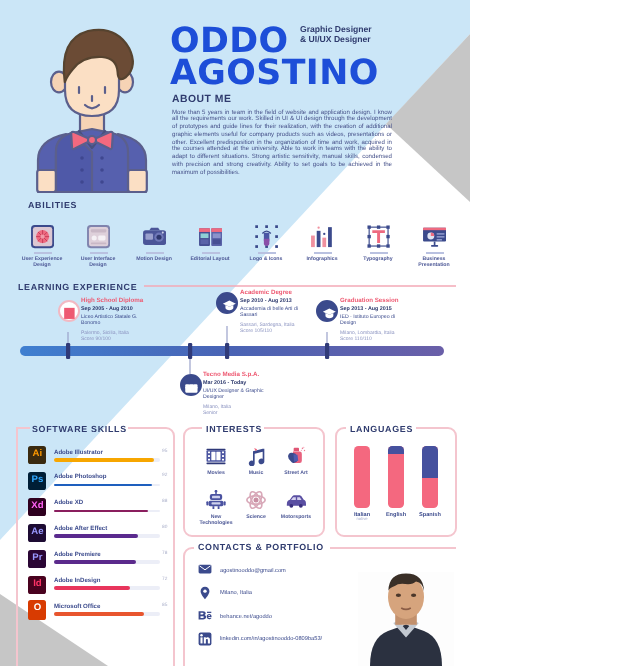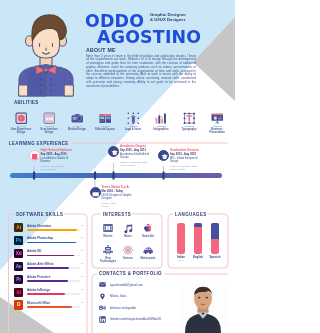--- a/index.html
+++ b/index.html
@@ -5,21 +5,21 @@
   html,body{margin:0;padding:0;}
   body{width:235px;height:333px;overflow:hidden;background:#fff;
        font-family:"Liberation Sans",sans-serif;-webkit-font-smoothing:antialiased;}
   #page{position:relative;width:235px;height:333px;overflow:hidden;background:#fff;}
   .bg{position:absolute;left:0;top:0;width:235px;height:333px;}
   .layer{position:absolute;left:0;top:0;width:235px;height:333px;}
   
   #name{position:absolute;left:85px;top:13px;color:#1d4ed8;font-weight:bold;
         letter-spacing:0.2px;line-height:16.2px;font-family:"DejaVu Sans",sans-serif;}
   #name .l1{font-size:17.4px;display:block;}
-  #name .l2{font-size:17.4px;display:block;margin-left:12px;}
+  #name .l2{font-size:17.4px;display:block;}
   #role{position:absolute;left:150px;top:12px;color:#2f3b6e;font-size:4.3px;
         line-height:5.4px;font-weight:bold;}
   
   
   .sec-title{position:absolute;font-size:4.45px;font-weight:bold;color:#2f3b6e;
              letter-spacing:.35px;white-space:nowrap;}
   
   #abilities{position:absolute;left:0;top:112px;width:235px;height:30px;}
   .ab-item{position:absolute;width:25px;text-align:center;top:0px;}
   .ab-ico{width:12.6px;height:12.6px;margin:0 auto;display:block;}

